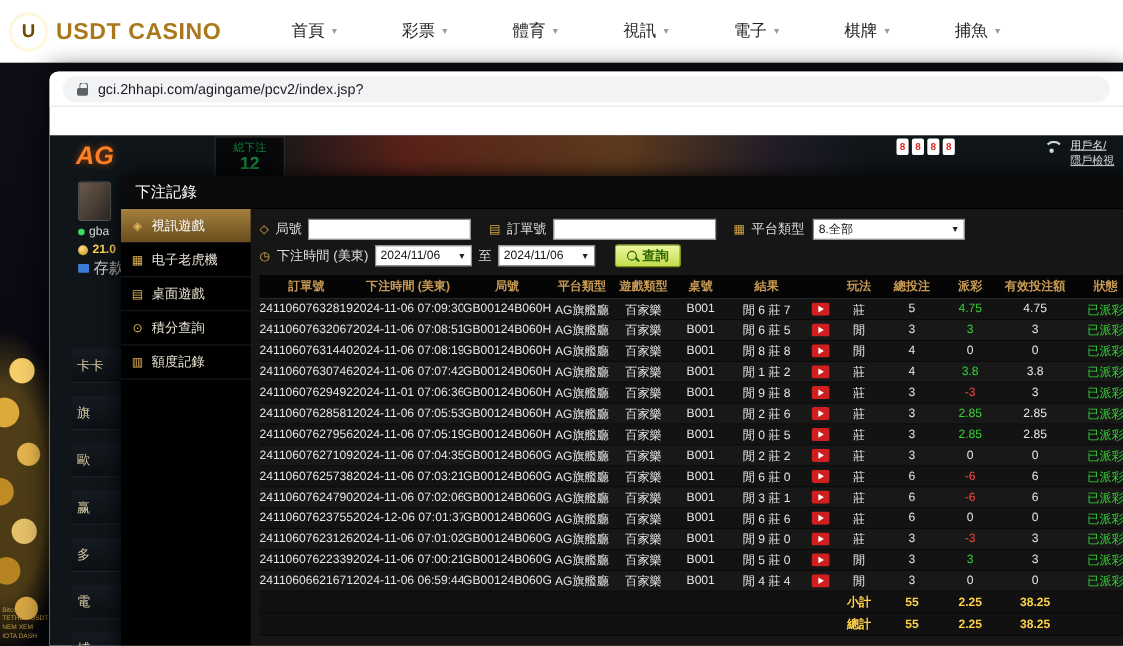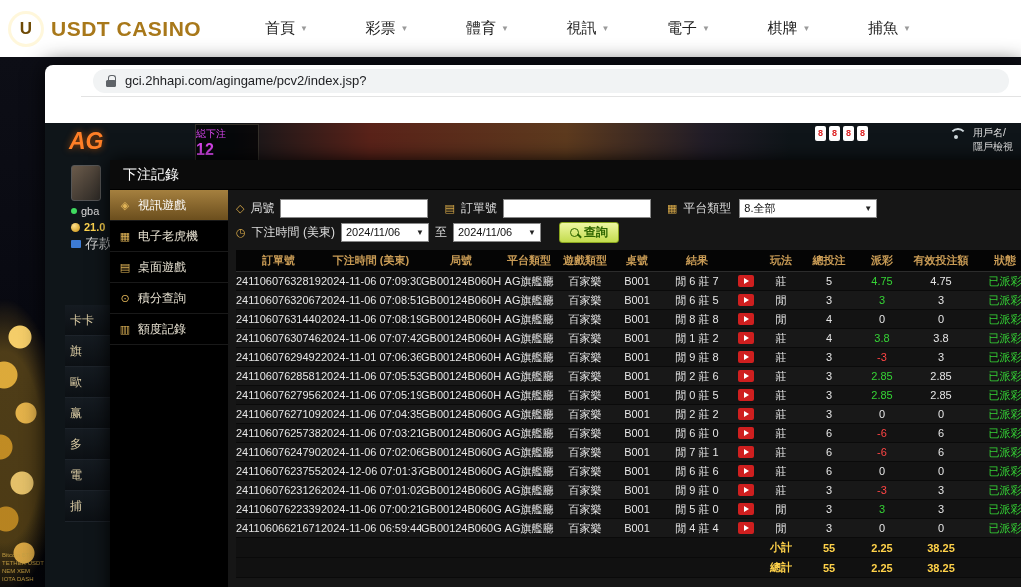--- a/index.html
+++ b/index.html
@@ -42,69 +42,69 @@
             border-top-left-radius:8px; box-shadow:0 0 22px rgba(0,0,0,.85); overflow:hidden; z-index:10; }
   .chrome-titlebar { position:relative; height:26px; background:#ffffff; display:flex; align-items:center;
                      gap:7px; padding-left:10px; border-top-left-radius:8px; }
   .titlebar-wedge { position:absolute; right:0; top:0; height:26px; width:682px;
                     background:linear-gradient(100deg, rgba(6,6,10,0) 0, #06060a 55px); }
   .favicon { width:14px; height:14px; border-radius:2px; flex:0 0 14px;
              background:linear-gradient(135deg,#e03a2f 0 52%, #2b5fad 52% 100%);
              color:#fff; font-size:7px; font-weight:700; display:flex; align-items:center; justify-content:center; }
   .chrome-title { font-size:12px; color:#202124; white-space:nowrap; }
   .chrome-urlrow { height:32px; background:#ffffff; display:flex; align-items:center; padding:0 12px;
-                   border-bottom:1px solid #e3e3e3;margin-left:36px; }
+                   border-bottom:1px solid #e3e3e3; }
   .url-pill { flex:1; height:24px; background:#f1f3f4; border-radius:12px; display:flex;
               align-items:center; gap:9px; padding:0 13px; cursor:text; }
   .lock { position:relative; width:10px; height:12px; flex:0 0 10px; }
   .lock::before { content:''; position:absolute; top:0; left:2px; width:6px; height:7px;
                   border:1.5px solid #5f6368; border-bottom:none; border-radius:3px 3px 0 0; }
   .lock::after { content:''; position:absolute; bottom:0; left:0; width:10px; height:7px;
                  background:#5f6368; border-radius:1.5px; }
   .url-text { font-size:13px; color:#202124; white-space:nowrap; }
 
   
   .chrome-content { position:absolute; top:58px; left:0; width:976px; height:464px;
                     background:#0f1519; overflow:hidden; }
   .lobby-glow { position:absolute; left:185px; top:0; width:560px; height:42px;
     background:linear-gradient(90deg, transparent, rgba(150,45,25,.55) 25%, rgba(170,95,35,.5) 60%, rgba(60,40,60,.4) 85%, transparent); }
   .ag-logo { position:absolute; left:24px; top:5px; font-size:23px; font-weight:800; font-style:italic;
              color:#ff7f27; text-shadow:0 0 7px rgba(255,110,0,.6); }
   .total-bet-box { position:absolute; left:150px; top:1px; width:64px; height:40px;
-                   background:rgba(0,0,0,.6); border:1px solid #34302a; text-align:left; color:#d946ef; }
+                   background:rgba(0,0,0,.6); border:1px solid #34302a; text-align:center; color:#15803d; }
   .total-bet-label { font-size:10px; display:block; margin-top:2px; }
   .total-bet-value { font-size:16px; font-weight:700; display:block; }
   .cards-row { position:absolute; left:770px; top:3px; display:flex; gap:3px; }
   .card { width:11px; height:15px; background:#fff; border-radius:2px; color:#d22;
           font-size:9px; font-weight:700; text-align:center; line-height:15px; }
   .wifi { position:absolute; left:903px; top:5px; width:16px; height:13px; }
   .wifi::before { content:''; position:absolute; left:1px; top:0; width:14px; height:14px;
                   border:2px solid #cfd8dc; border-radius:50%; clip-path:polygon(0 0,100% 0,50% 50%); }
   .wifi::after { content:''; position:absolute; left:6px; top:7px; width:4px; height:4px;
                  background:#cfd8dc; border-radius:50%; }
   .jackpot { position:absolute; left:770px; top:21px; font-size:21px; font-weight:400;
              color:#f2f2f2; letter-spacing:2px; white-space:nowrap;margin-top:33px; }
   .right-links { position:absolute; right:2px; top:3px; width:46px; font-size:10px;
                  color:#e0e0e0; line-height:14px; }
-  .right-links div { white-space:nowrap; overflow:hidden; }
+  .right-links div { white-space:nowrap; overflow:hidden;text-decoration:underline; }
   .user-block { position:absolute; left:26px; top:42px; width:120px; color:#ddd; }
   .avatar { width:30px; height:36px; background:linear-gradient(135deg,#6a5a4a,#2e2a26);
             border:1px solid #555; border-radius:3px; }
   .user-line { display:flex; align-items:center; gap:4px; margin-top:4px; font-size:11px; }
   .dot { width:6px; height:6px; background:#3fda5f; border-radius:50%; flex:0 0 6px; }
   .coin-small { width:9px; height:9px; border-radius:50%; flex:0 0 9px;
                 background:radial-gradient(circle at 35% 30%, #ffe08a, #c8900f); }
   .balance { color:#ffd54f; font-weight:700; }
   .deposit-frag { position:absolute; left:26px; top:112px; font-size:14px; color:#ccc;
                   display:flex; align-items:center; gap:4px; }
   .dep-icon { width:10px; height:8px; background:#3d7bd4; border-radius:1px; }
   .lobby-menu { position:absolute; left:20px; top:182px; width:46px; }
   .lm-item { height:31px; display:flex; align-items:center; padding-left:5px; font-size:12px;
              color:#d8c9a2; border-bottom:1px solid #1d232a; white-space:nowrap; overflow:hidden;
-             background:linear-gradient(180deg,#151b21,#0c1014); cursor:pointer; }
+             background:linear-gradient(180deg,#151b21,#0c1014); cursor:pointer;margin-top:12px; }
 
   
   .modal { position:absolute; left:65px; top:37px; width:1000px; height:470px; background:#181818;
            box-shadow:0 0 18px rgba(0,0,0,.95); z-index:20; display:flex; flex-direction:column; }
   .modal-titlebar { height:30px; background:#0b0b0b; display:flex; align-items:center;
                     padding-left:13px; color:#ffffff; font-size:14px; border-bottom:1px solid #000; flex:0 0 30px; }
   .modal-body { flex:1; display:flex; min-height:0; }
   .m-sidebar { width:118px; flex:0 0 118px; background:#000; }
   .m-item { height:31px; display:flex; align-items:center; gap:6px; padding-left:8px; font-size:12px;
             color:#e8e2d2; border-bottom:1px solid #191919; cursor:pointer; white-space:nowrap; }
@@ -505,21 +505,21 @@
                   <div class="td">6</div>
                   <div class="td status">已派彩</div>
                 </div>
                 <div class="trow">
                   <div class="td">241106076247904</div>
                   <div class="td">2024-11-06 07:02:06</div>
                   <div class="td">GB00124B060GV</div>
                   <div class="td">AG旗艦廳</div>
                   <div class="td">百家樂</div>
                   <div class="td">B001</div>
-                  <div class="td">閒 7 莊 1</div>
+                  <div class="td">閒 3 莊 1</div>
                   <div class="td">
                     <div class="play-btn">
                       <div class="tri"></div>
                     </div>
                   </div>
                   <div class="td">莊</div>
                   <div class="td">6</div>
                   <div class="td loss">-6</div>
                   <div class="td">6</div>
                   <div class="td status">已派彩</div>

